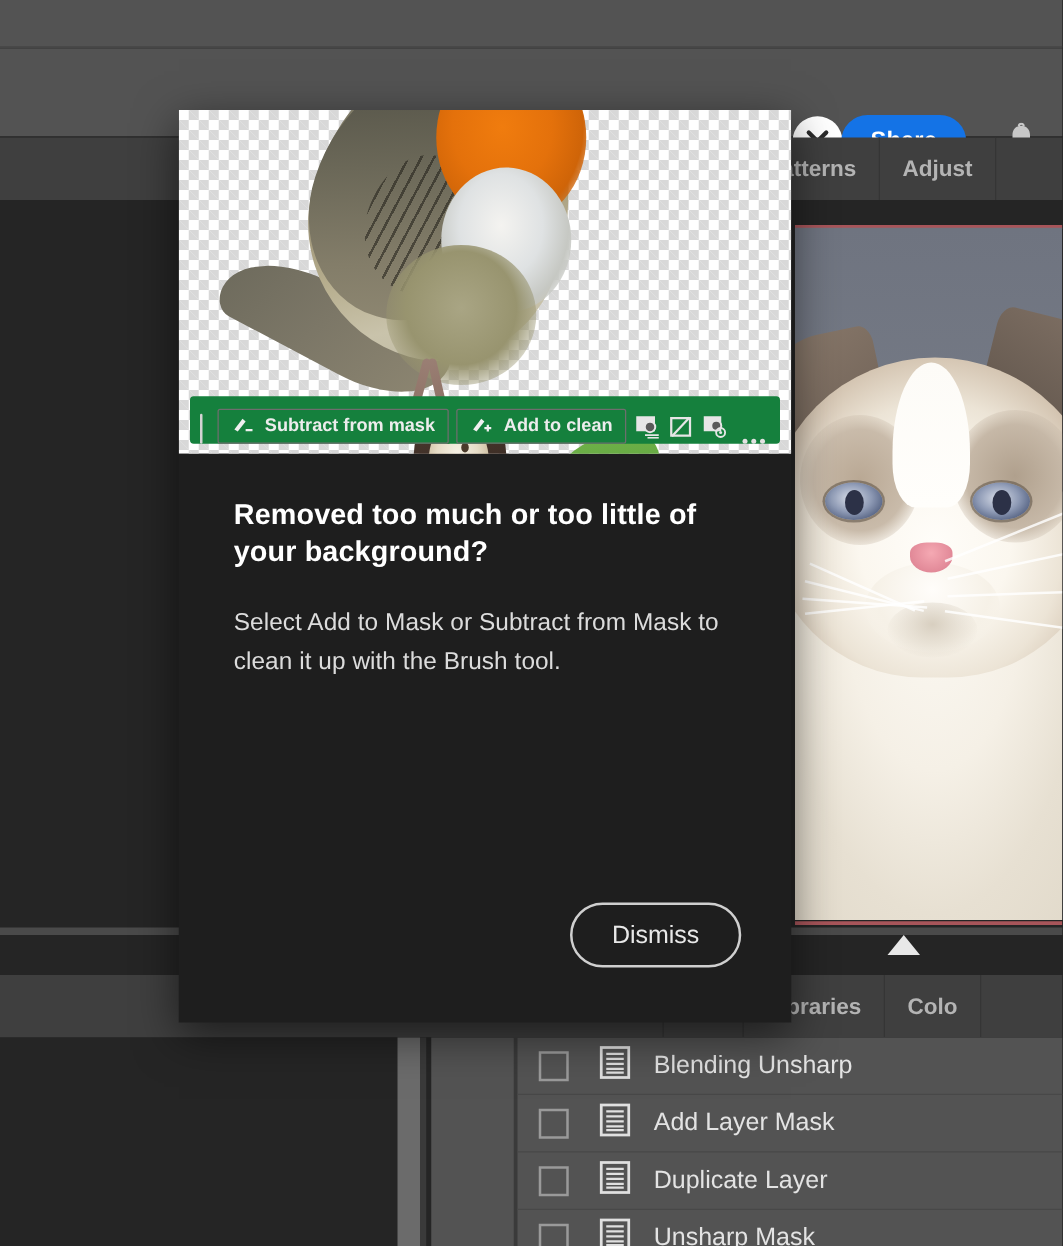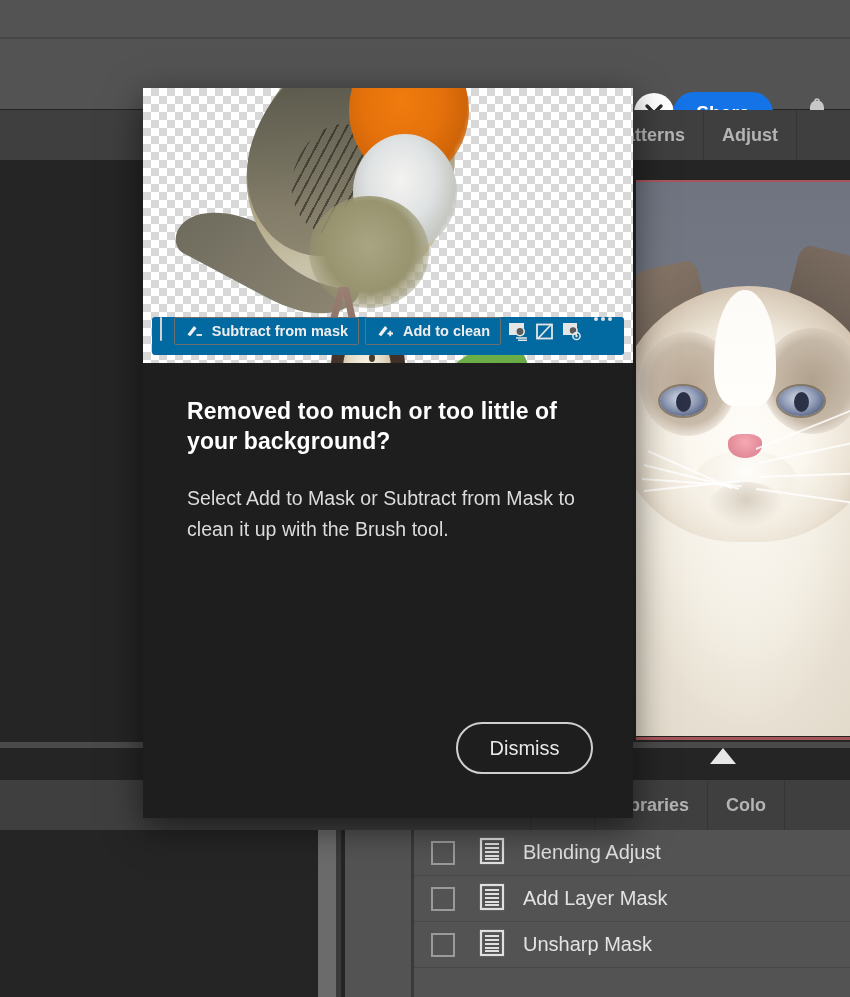--- a/index.html
+++ b/index.html
@@ -275,21 +275,21 @@
       radial-gradient(circle at 72% 46%, rgba(255,255,255,.7) 0 2px, transparent 2px),
       radial-gradient(circle at 40% 58%, rgba(255,255,255,.65) 0 2px, transparent 2px),
       radial-gradient(circle at 64% 74%, rgba(255,255,255,.6) 0 2px, transparent 2px),
       radial-gradient(circle at 30% 82%, rgba(255,255,255,.6) 0 2px, transparent 2px);
     transform: rotate(8deg);
   }
 
   
   .mask-toolbar {
     position: absolute; left: 9px; top: 229px; width: 472px; height: 38px;
-    background: #0369a1; border-radius: 3px; display: flex; align-items: flex-start;
+    background: #15803d; border-radius: 3px; display: flex; align-items: flex-end;
     padding: 0 6px; gap: 6px;
   }
   .mt-grip { width: 3px; height: 24px; background: #d3d3d3; border-radius: 2px; margin: 0 6px 0 2px; }
   .mt-btn {
     height: 28px; display: flex; align-items: center; gap: 8px; padding: 0 10px;
     border: 1px solid #6e6e6e; border-radius: 2px; background: transparent;
     color: #ededed; font-size: 14.5px; font-weight: 700; cursor: pointer; white-space: nowrap;
   }
   .mt-icon { width: 34px; height: 28px; display: flex; align-items: center; justify-content: center; cursor: pointer; }
   .mt-dots { display: flex; align-items: center; gap: 3px; padding: 0 6px; cursor: pointer; }
@@ -400,31 +400,41 @@
 
     <div class="hist-rows">
       <div class="hist-row">
         <div class="hist-check"></div>
         <span class="doc-icon">
           <svg width="28" height="28" viewBox="0 0 28 28">
             <rect x="3" y="2" width="22" height="24" fill="none" stroke="#e0e0e0" stroke-width="2.2"></rect>
             <path d="M7 7 H21 M7 11 H21 M7 15 H21 M7 19 H21 M7 22 H21" stroke="#e0e0e0" stroke-width="1.8"></path>
           </svg>
         </span>
-        <span class="hist-label">Blending Adjust</span>
+        <span class="hist-label">Blending Unsharp</span>
       </div>
       <div class="hist-row">
         <div class="hist-check"></div>
         <span class="doc-icon">
           <svg width="28" height="28" viewBox="0 0 28 28">
             <rect x="3" y="2" width="22" height="24" fill="none" stroke="#e0e0e0" stroke-width="2.2"></rect>
             <path d="M7 7 H21 M7 11 H21 M7 15 H21 M7 19 H21 M7 22 H21" stroke="#e0e0e0" stroke-width="1.8"></path>
           </svg>
         </span>
         <span class="hist-label">Add Layer Mask</span>
+      </div>
+      <div class="hist-row">
+        <div class="hist-check"></div>
+        <span class="doc-icon">
+          <svg width="28" height="28" viewBox="0 0 28 28">
+            <rect x="3" y="2" width="22" height="24" fill="none" stroke="#e0e0e0" stroke-width="2.2"></rect>
+            <path d="M7 7 H21 M7 11 H21 M7 15 H21 M7 19 H21 M7 22 H21" stroke="#e0e0e0" stroke-width="1.8"></path>
+          </svg>
+        </span>
+        <span class="hist-label">Duplicate Layer</span>
       </div>
       <div class="hist-row">
         <div class="hist-check"></div>
         <span class="doc-icon">
           <svg width="28" height="28" viewBox="0 0 28 28">
             <rect x="3" y="2" width="22" height="24" fill="none" stroke="#e0e0e0" stroke-width="2.2"></rect>
             <path d="M7 7 H21 M7 11 H21 M7 15 H21 M7 19 H21 M7 22 H21" stroke="#e0e0e0" stroke-width="1.8"></path>
           </svg>
         </span>
         <span class="hist-label">Unsharp Mask</span>

